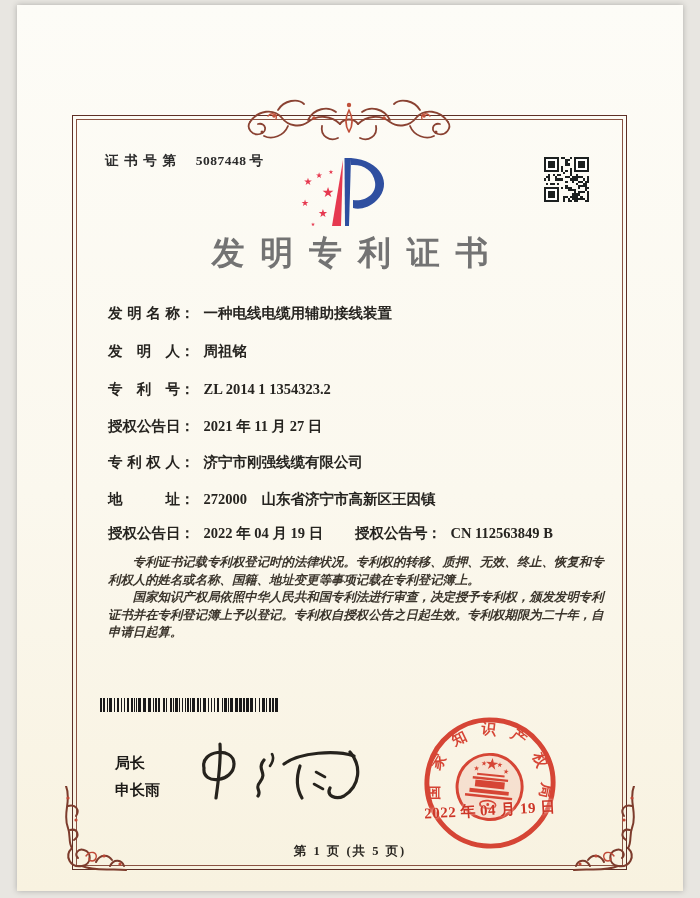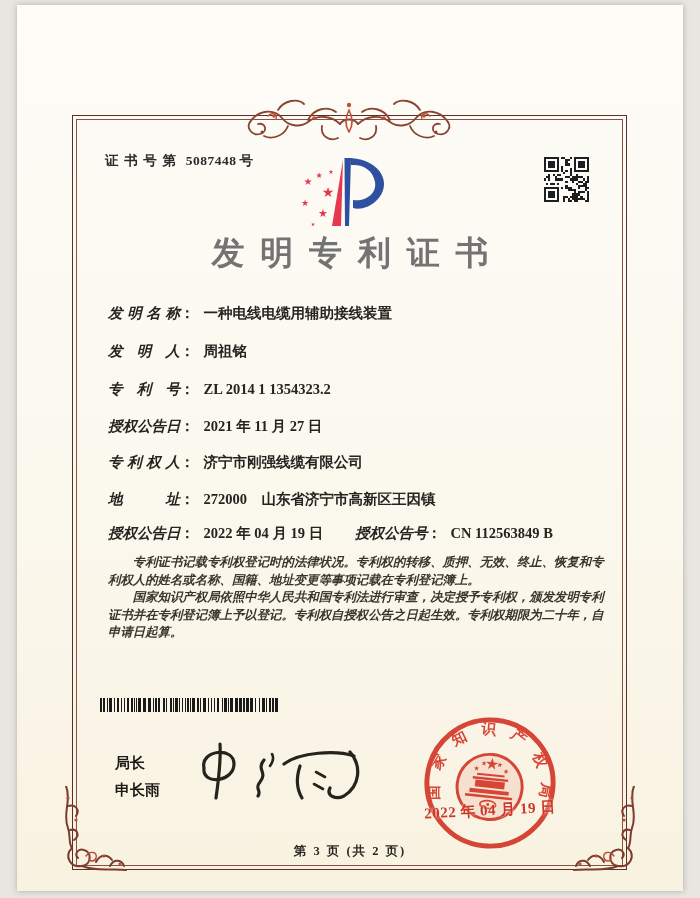--- a/index.html
+++ b/index.html
@@ -12,33 +12,33 @@
          border:1.6px solid #5e2f26;z-index:2;}
   .frame-inner{position:absolute;inset:3px;border:1px solid #8a5242;}
   .ornament-top{position:absolute;left:244px;top:92px;z-index:3;}
   .corner{position:absolute;z-index:3;}
   .corner.left{left:56px;top:786px;}
   .corner.right{left:572px;top:786px;transform:scaleX(-1);}
   .content{position:absolute;inset:0;z-index:4;}
 
   .cert-no{position:absolute;left:105px;top:152px;font-size:13.5px;font-weight:700;color:#2b2b2b;}
   .cert-no .sp{letter-spacing:.42em;}
-  .cert-no .num{letter-spacing:.5px;margin-left:4px;}
+  .cert-no .num{letter-spacing:.5px;margin-left:14px;}
   .cert-no .suf{margin-left:3px;}
 
   .qr{position:absolute;left:544px;top:157px;}
   .logo{position:absolute;left:293px;top:150px;}
 
   .title{position:absolute;left:0;top:231px;width:700px;text-align:center;
          font-size:33px;font-weight:700;color:#737373;
          letter-spacing:.48em;text-indent:.48em;margin:0;}
 
   .fields{position:absolute;left:108px;top:0;width:500px;font-size:14.5px;font-weight:700;color:#262420;}
   .frow{position:absolute;left:0;height:20px;line-height:20px;white-space:nowrap;}
-  .flabel{display:inline-block;width:72px;text-align:justify;text-align-last:justify;vertical-align:bottom;font-style:italic;}
+  .flabel{display:inline-block;width:72px;text-align:justify;text-align-last:justify;vertical-align:bottom;}
   .fcolon{margin-right:9px;}
   .fpair2{position:absolute;left:247px;top:0;}
 
   .body-text{position:absolute;left:108px;top:554px;width:500px;
              font-size:12.4px;line-height:17.6px;color:#3b352c;font-weight:600;
              font-style:italic;}
   .body-text p{margin:0;text-indent:2em;}
 
   .barcode{position:absolute;left:100px;top:698px;}
 
@@ -361,21 +361,21 @@
         <path d="M76,18 C68,28 80,30 72,40 C66,47 74,48 70,54"></path>
         <path d="M84,12 C87,17 84,21 82,24" stroke-width="2.6"></path>
         <path d="M96,22 C112,10 148,8 166,14"></path>
         <path d="M162,10 C174,24 172,44 156,54 C148,58 138,54 142,46"></path>
         <path d="M112,24 C108,36 108,46 114,56"></path>
         <path d="M128,30 l9,5" stroke-width="2.6"></path>
         <path d="M126,42 l9,5" stroke-width="2.6"></path>
       </g>
     </svg>
 
-    <div class="footer-wrap">第 3 页 (共 2 页)</div>
+    <div class="footer-wrap">第 1 页 (共 5 页)</div>
   </div>
 
   <svg class="seal" width="138" height="138" viewBox="0 0 140 140">
     <defs>
       <path id="sealArc" d="M 21,90 A 52,52 0 1 1 119,90" fill="none"></path>
     </defs>
     <circle cx="70" cy="70" r="64" fill="none" stroke="#d93a2c" stroke-width="5"></circle>
     <text font-size="15" font-weight="bold" fill="#d93a2c" letter-spacing="14" font-family="'Liberation Serif',serif">
       <textPath href="#sealArc" startOffset="50%" text-anchor="middle">国家知识产权局</textPath>
     </text>

